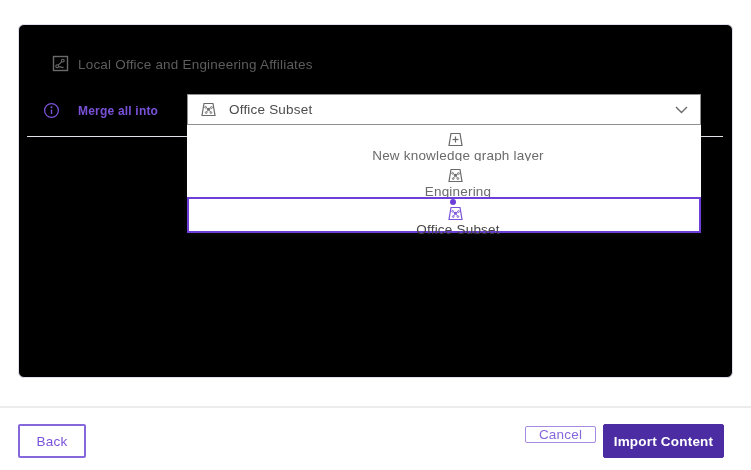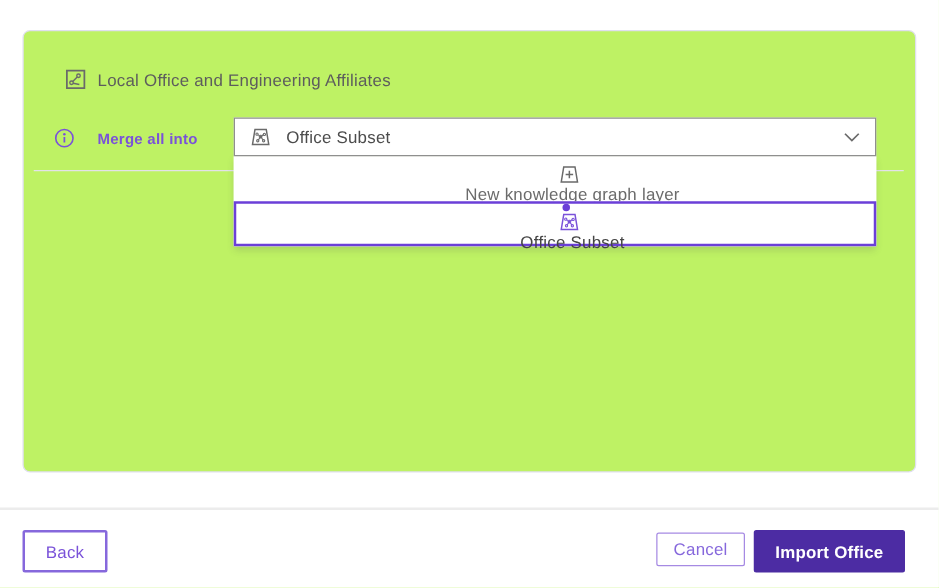--- a/index.html
+++ b/index.html
@@ -1,21 +1,21 @@
 <!DOCTYPE html>
 <html><head>
 <meta charset="utf-8">
 <style>
   * { margin: 0; padding: 0; box-sizing: border-box; }
   html, body { width: 751px; height: 470px; background: #ffffff;
     font-family: "Liberation Sans", sans-serif; overflow: hidden; position: relative; }
 
   .container {
     position: absolute; left: 18px; top: 24px; width: 715px; height: 354px;
-    background: #bef264; border: 1px solid #dfdfee; border-radius: 6px;
+    background: #000000; border: 1px solid #dfdfee; border-radius: 6px;
   }
 
   .row-icon { position: absolute; width: 17px; height: 17px; display: inline-flex; }
   .graph-square { left: 33px; top: 30px; }
   .info { left: 24px; top: 77px; }
 
   .layer-label {
     position: absolute; left: 59px; top: 32px; font-size: 13.5px; color: #5d5d5d;
     letter-spacing: 0.2px;
   }
@@ -66,21 +66,21 @@
   .btn {
     position: absolute; display: flex; align-items: center; justify-content: center;
     font-size: 13.5px; border-radius: 2px; cursor: pointer; background: #ffffff;
     font-family: "Liberation Sans", sans-serif; letter-spacing: 0.2px;
   }
   .btn-back {
     left: 18px; top: 424px; width: 68px; height: 34px;
     border: 2px solid #8668dc; color: #7a52d9;
   }
   .btn-cancel {
-    left: 525px; top: 426px; width: 71px; height: 27px;
+    left: 525px; top: 426px; width: 71px; height: 17px;
     border: 1px solid #a68ae3; color: #8668dc;
   }
   .btn-import {
     left: 603px; top: 424px; width: 121px; height: 34px;
     background: #4c2ca3; border: 1px solid #4c2ca3; color: #ffffff; font-weight: 700;
   }
 </style>
 </head>
 <body>
 
@@ -137,20 +137,39 @@
     <span class="opt-icon icon-new visible">
       <svg width="17" height="17" viewBox="0 0 17 17">
         <path d="M4 2.5 L13 2.5 L15 14.5 L2 14.5 Z" fill="none" stroke="#6a6a6a" stroke-width="1.2"></path>
         <line x1="8.5" y1="5.5" x2="8.5" y2="11.5" stroke="#6a6a6a" stroke-width="1.2"></line>
         <line x1="5.5" y1="8.5" x2="11.5" y2="8.5" stroke="#6a6a6a" stroke-width="1.2"></line>
       </svg>
     </span>
 
     <span class="opt-label">New knowledge graph layer</span>
   </div>
+      <div class="dd-option">
+    <span class="dot"></span>
+
+    <span class="opt-icon icon-kg visible">
+      <svg width="17" height="17" viewBox="0 0 17 17">
+        <path d="M4 2.5 L13 2.5 L15 14.5 L2 14.5 Z" fill="none" stroke="#6a6a6a" stroke-width="1.2"></path>
+        <circle class="fillnode" cx="8.5" cy="8.3" r="1.3" fill="#6a6a6a" stroke="#6a6a6a" stroke-width="0.4"></circle>
+        <circle cx="5.6" cy="6.3" r="0.9" fill="none" stroke="#6a6a6a" stroke-width="0.9"></circle>
+        <circle cx="11.5" cy="6.5" r="0.9" fill="none" stroke="#6a6a6a" stroke-width="0.9"></circle>
+        <circle cx="6.2" cy="11.6" r="0.9" fill="none" stroke="#6a6a6a" stroke-width="0.9"></circle>
+        <circle cx="10.9" cy="11.6" r="0.9" fill="none" stroke="#6a6a6a" stroke-width="0.9"></circle>
+        <line x1="6.4" y1="6.9" x2="7.8" y2="7.7" stroke="#6a6a6a" stroke-width="0.9"></line>
+        <line x1="9.2" y1="7.6" x2="10.8" y2="6.9" stroke="#6a6a6a" stroke-width="0.9"></line>
+        <line x1="7.9" y1="9.2" x2="6.7" y2="10.9" stroke="#6a6a6a" stroke-width="0.9"></line>
+        <line x1="9.2" y1="9.2" x2="10.4" y2="10.9" stroke="#6a6a6a" stroke-width="0.9"></line>
+      </svg>
+    </span>
+    <span class="opt-label">Enginering</span>
+  </div>
       <div class="dd-option selected">
     <span class="dot"></span>
 
     <span class="opt-icon icon-kg visible">
       <svg width="17" height="17" viewBox="0 0 17 17">
         <path d="M4 2.5 L13 2.5 L15 14.5 L2 14.5 Z" fill="none" stroke="#6a6a6a" stroke-width="1.2"></path>
         <circle class="fillnode" cx="8.5" cy="8.3" r="1.3" fill="#6a6a6a" stroke="#6a6a6a" stroke-width="0.4"></circle>
         <circle cx="5.6" cy="6.3" r="0.9" fill="none" stroke="#6a6a6a" stroke-width="0.9"></circle>
         <circle cx="11.5" cy="6.5" r="0.9" fill="none" stroke="#6a6a6a" stroke-width="0.9"></circle>
         <circle cx="6.2" cy="11.6" r="0.9" fill="none" stroke="#6a6a6a" stroke-width="0.9"></circle>
@@ -162,13 +181,13 @@
       </svg>
     </span>
     <span class="opt-label">Office Subset</span>
   </div>
     </div>
 </div>
 
 <div class="footer-divider"></div>
 <button class="btn btn-back">Back</button>
 <button class="btn btn-cancel">Cancel</button>
-<button class="btn btn-import">Import Office</button>
+<button class="btn btn-import">Import Content</button>
 
 </body></html>

